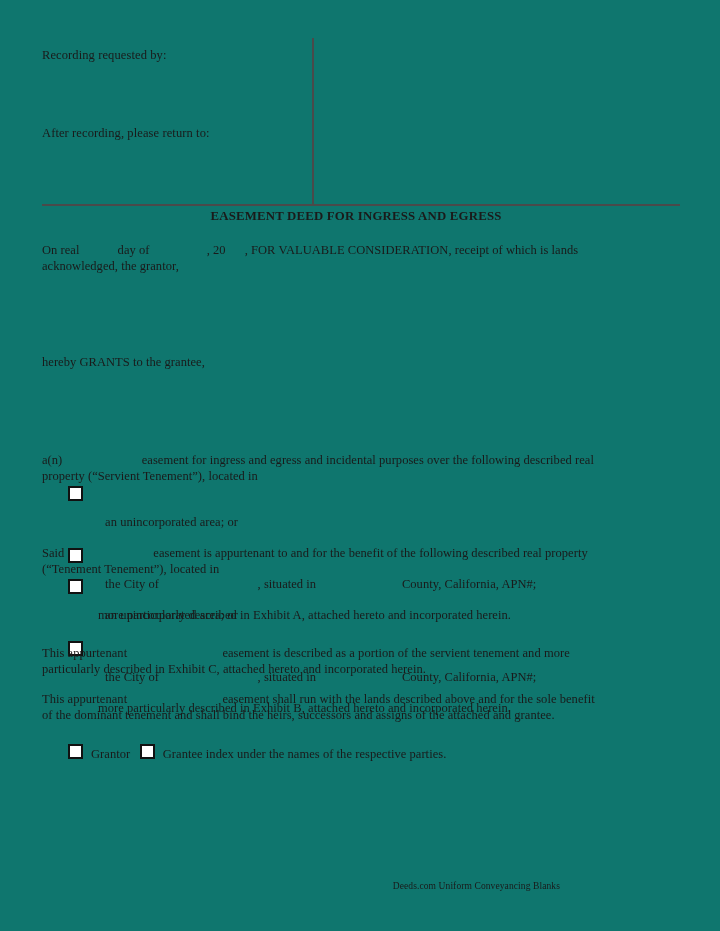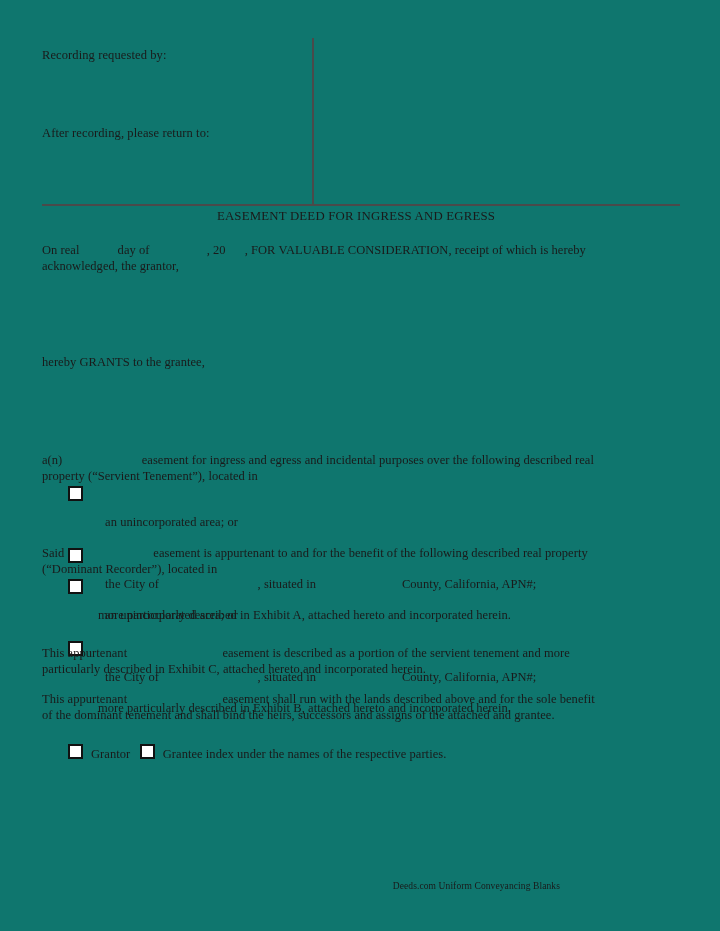--- a/index.html
+++ b/index.html
@@ -56,21 +56,21 @@
   }
 
   
   #doc-title {
     position: absolute;
     left: 0;
     top: 209px;
     width: 712px;
     text-align: center;
     font-size: 12.8px;
-    font-weight: normal;
+    font-weight: bold;
     letter-spacing: 0.2px;
   }
 
   
   .para {
     position: absolute;
     left: 42px;
     width: 644px;
     font-size: 12.5px;
     line-height: 15.5px;
@@ -134,21 +134,21 @@
   <div id="header-block">
     <div class="header-label" id="recording-requested-label">Recording requested by:</div>
     <div class="header-label" id="after-recording-label">After recording, please return to:</div>
     <div id="header-divider-vertical"></div>
   </div>
   <div id="header-divider-horizontal"></div>
 
   <div id="doc-title">EASEMENT DEED FOR INGRESS AND EGRESS</div>
 
   <div class="para" style="top:243px;">
-    <div class="line"><span>On real</span><span class="blank">            </span><span>day of</span><span class="blank">                  </span><span>, 20</span><span class="blank">      </span><span>, FOR VALUABLE CONSIDERATION, receipt of which is hereby</span></div>
+    <div class="line"><span>On real</span><span class="blank">            </span><span>day of</span><span class="blank">                  </span><span>, 20</span><span class="blank">      </span><span>, FOR VALUABLE CONSIDERATION, receipt of which is lands</span></div>
     <div class="line">acknowledged, the grantor,</div>
   </div>
 
   <div class="para" style="top:355px;">
     <div class="line">hereby GRANTS to the grantee,</div>
   </div>
 
   <div class="para" style="top:453px;">
     <div class="line"><span>a(n)</span><span class="blank">                         </span><span>easement for ingress and egress and incidental purposes over the following described real</span></div>
     <div class="line">property (“Servient Tenement”), located in</div>
@@ -161,21 +161,21 @@
     <div class="cbrow">
       <span class="cbox"></span>
       <span class="cbrow-text"><span>the City of</span><span class="blank">                               </span><span>, situated in</span><span class="blank">                           </span><span>County, California, APN#;</span></span>
     </div>
 
     <div class="sub-note">more particularly described in Exhibit A, attached hereto and incorporated herein.</div>
   </div>
 
   <div class="para" style="top:546px;">
     <div class="line"><span>Said</span><span class="blank">                            </span><span>easement is appurtenant to and for the benefit of the following described real property</span></div>
-    <div class="line">(“Dominant Recorder”), located in</div>
+    <div class="line">(“Tenement Tenement”), located in</div>
 
     <div class="cbrow">
       <span class="cbox"></span>
       <span class="cbrow-text">an unincorporated area; or</span>
     </div>
 
     <div class="cbrow">
       <span class="cbox"></span>
       <span class="cbrow-text"><span>the City of</span><span class="blank">                               </span><span>, situated in</span><span class="blank">                           </span><span>County, California, APN#;</span></span>
     </div>

